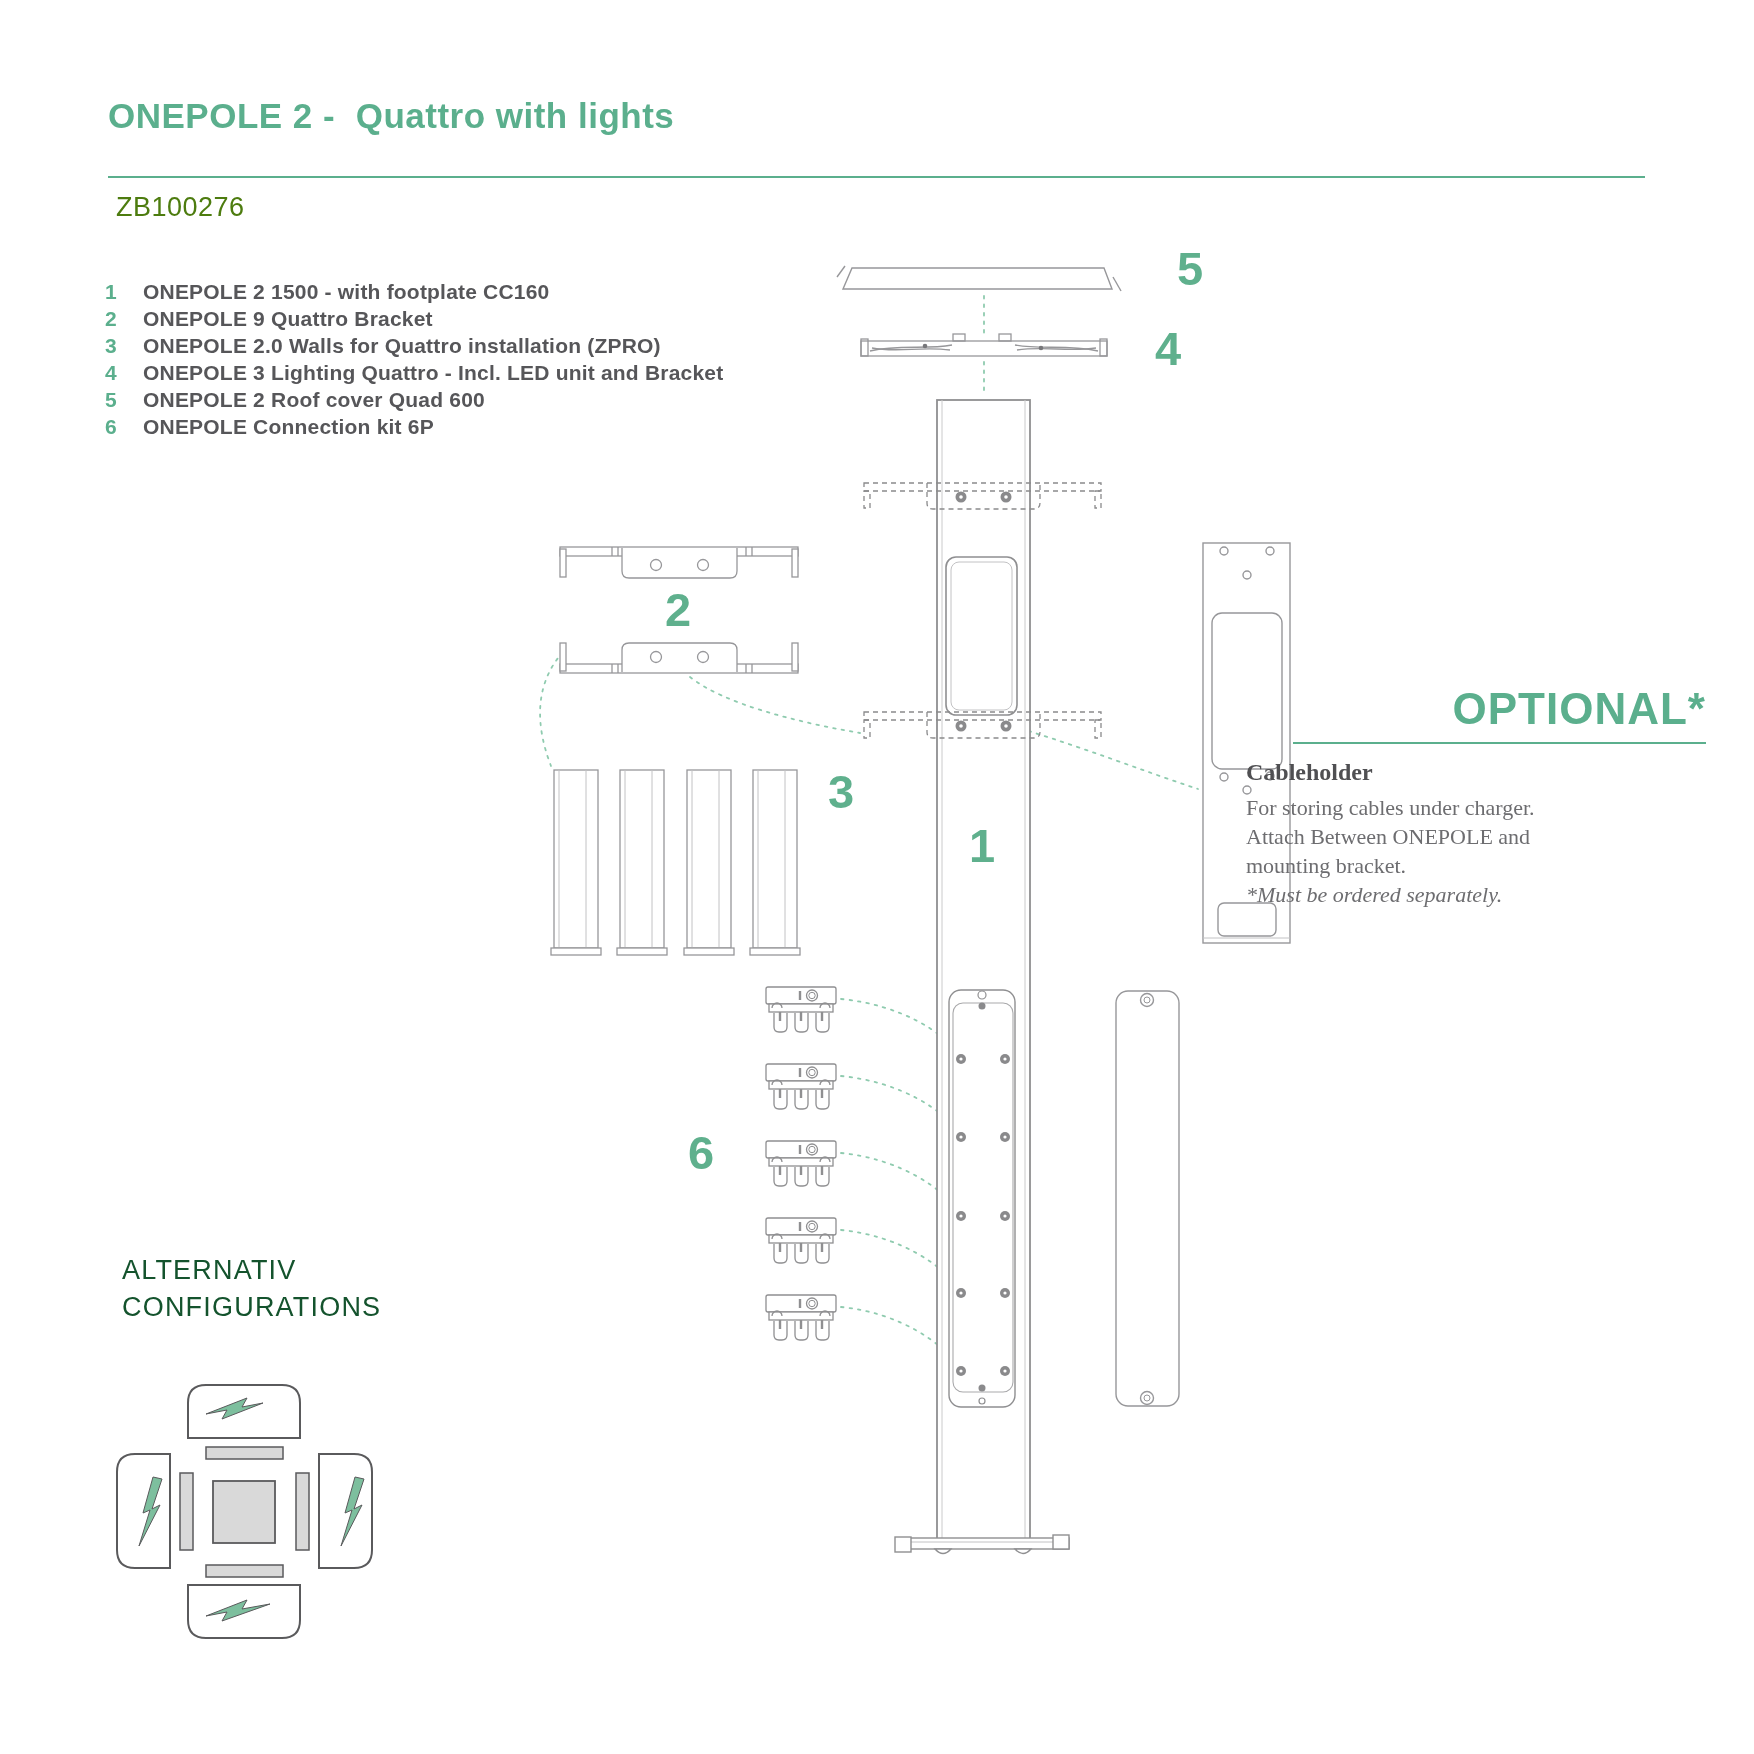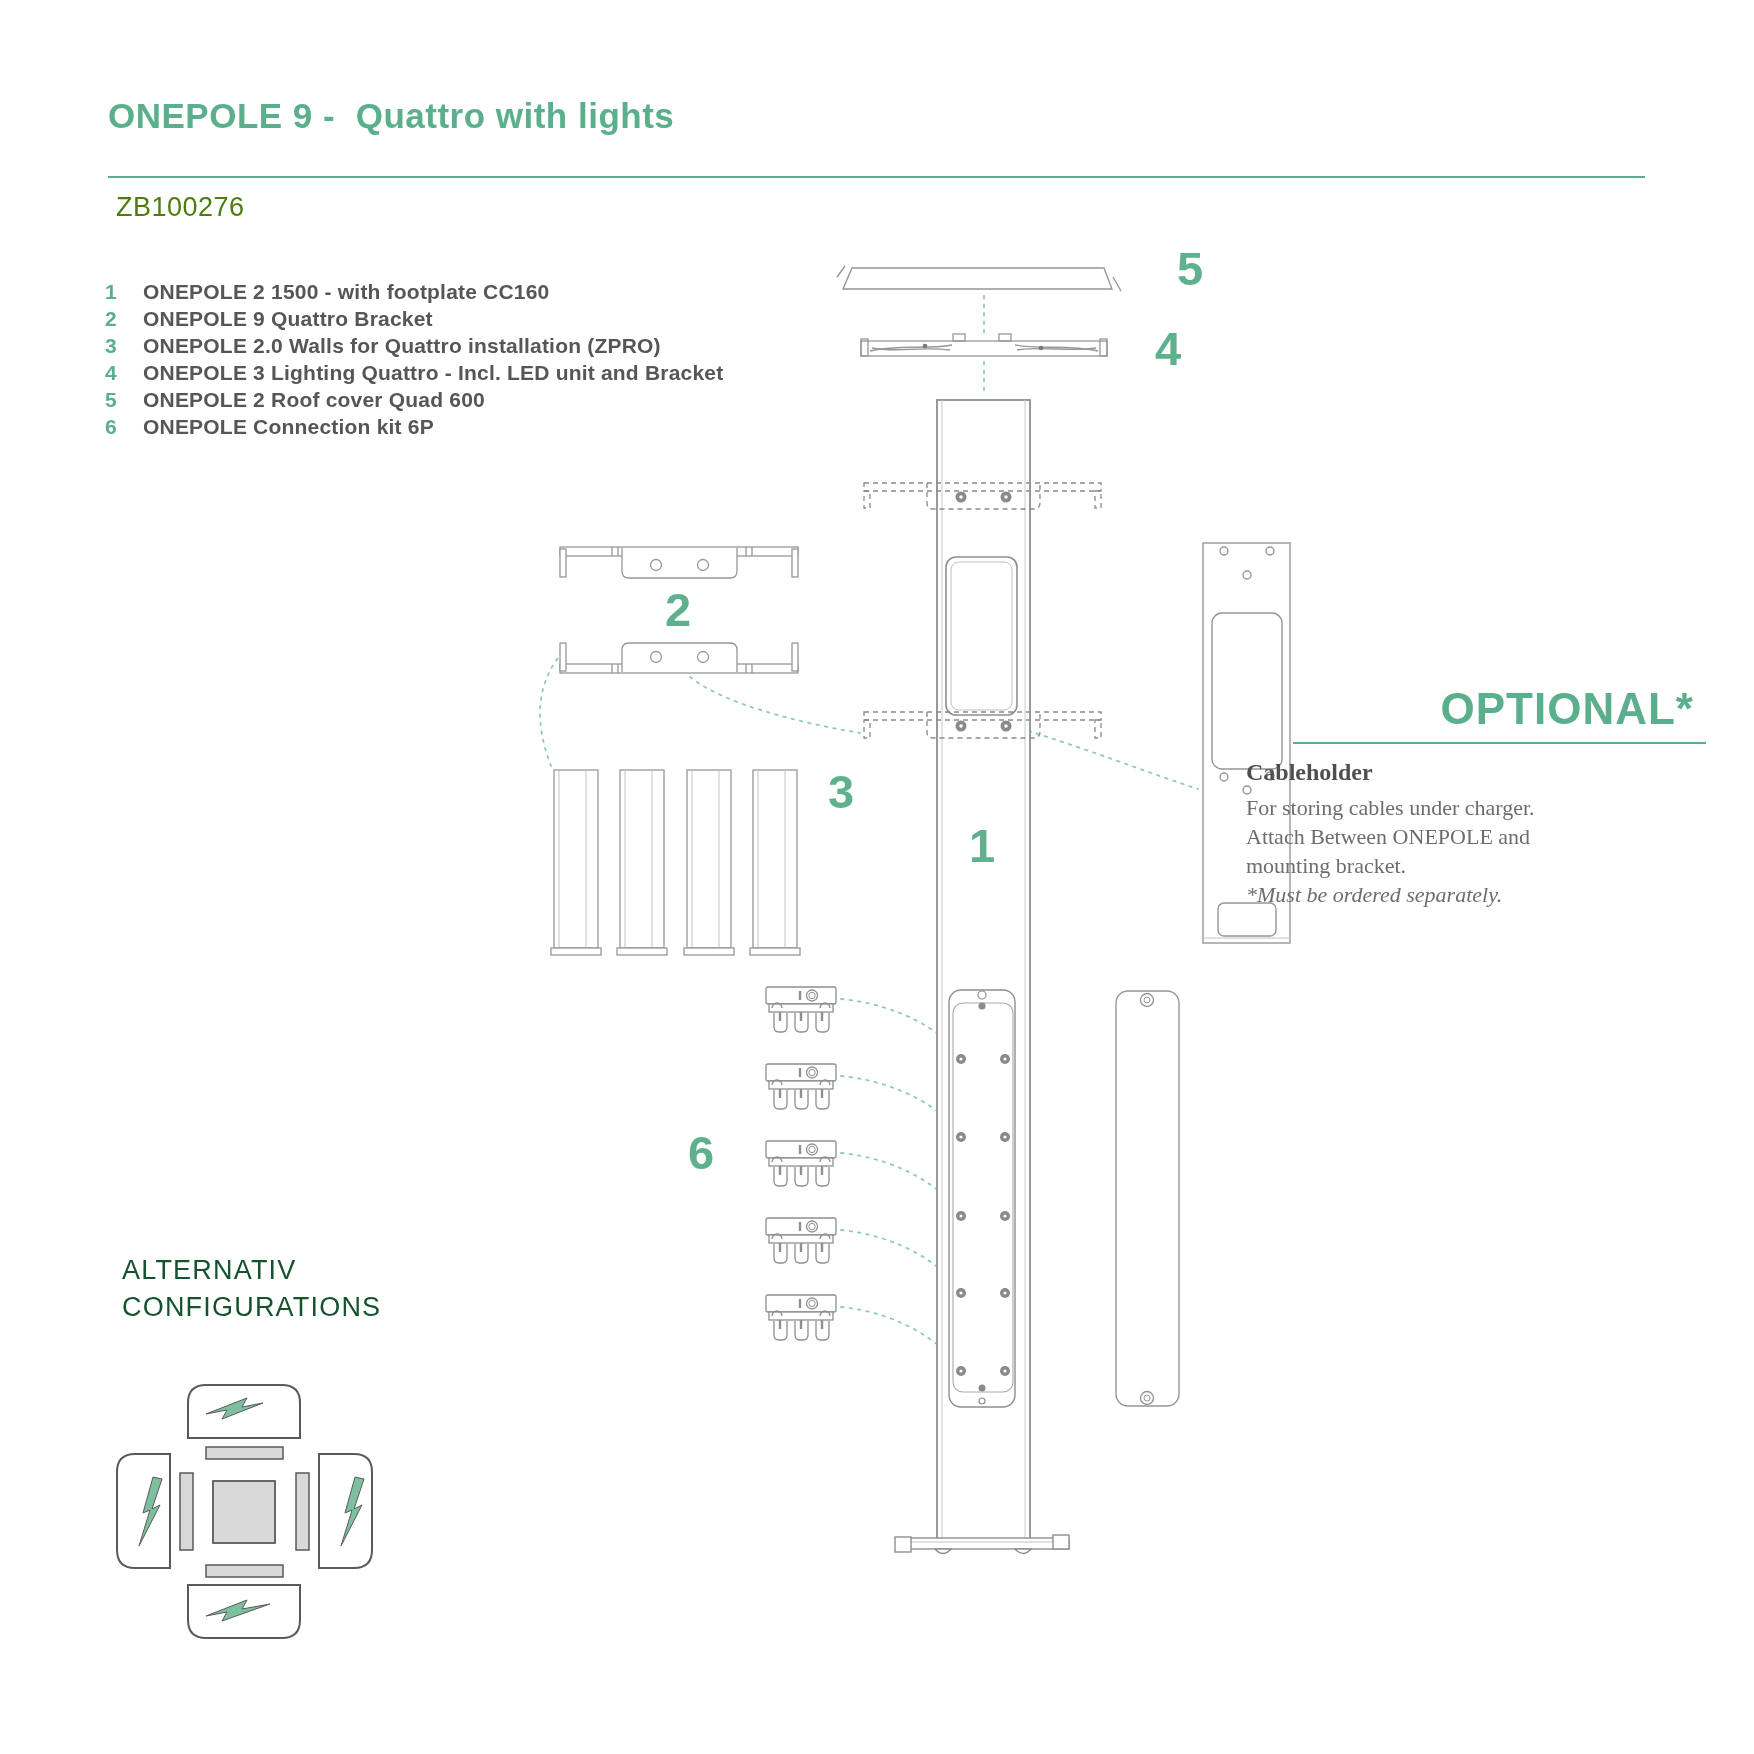--- a/index.html
+++ b/index.html
@@ -35,21 +35,21 @@
   .part-label{
     color:#565659;font-weight:700;font-size:21px;letter-spacing:.2px;
   }
   
   .dlabel{
     transform:translate(-50%,-50%);
     color:#5FB08D;font-weight:800;font-size:47px;line-height:1;
   }
   
   .optional-heading{
-    right:60px;top:684px;
+    right:48px;top:684px;
     color:#5BAF8D;font-weight:800;font-size:44px;letter-spacing:1px;
   }
   .cable-block{
     right:48px;top:758px;width:460px;text-align:left;color:#6D6D70;
     font-size:22px;line-height:29px;font-family:Liberation Serif, serif;
   }
   .cable-title{
     color:#4F4F52;font-weight:700;font-size:24px;margin-bottom:6px;
   }
   .cable-note{font-style:italic;}
@@ -58,21 +58,21 @@
     left:122px;top:1252px;color:#14532d;font-size:27px;line-height:37px;
     letter-spacing:1.2px;font-weight:400;
   }
   svg{display:block;}
 </style>
 </head>
 <body>
 
 <div class="page">
 
-  <div class="abs title">ONEPOLE 9 -  Quattro with lights</div>
+  <div class="abs title">ONEPOLE 2 -  Quattro with lights</div>
   <div class="abs rule"></div>
   <div class="abs code">ZB100276</div>
 
   <div class="abs parts">
     <div class="part-row">
       <span class="part-num">1</span>
       <span class="part-label">ONEPOLE 2 1500 - with footplate CC160</span>
     </div>
     <div class="part-row">
       <span class="part-num">2</span>

